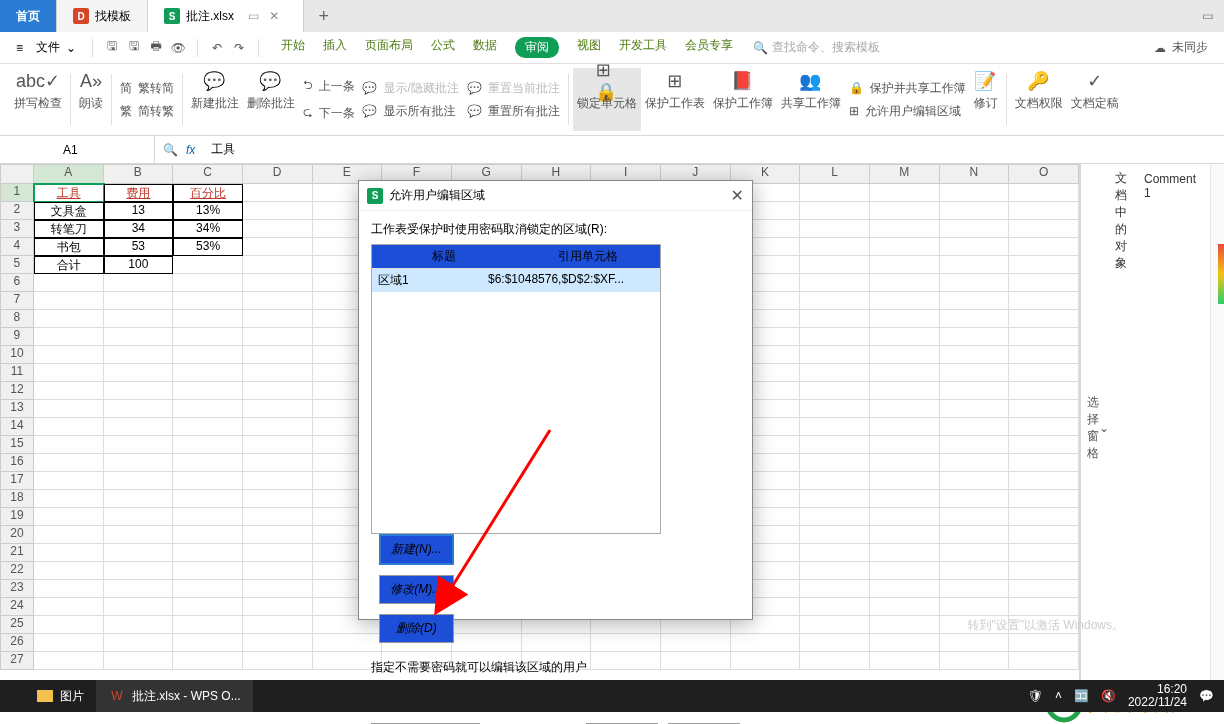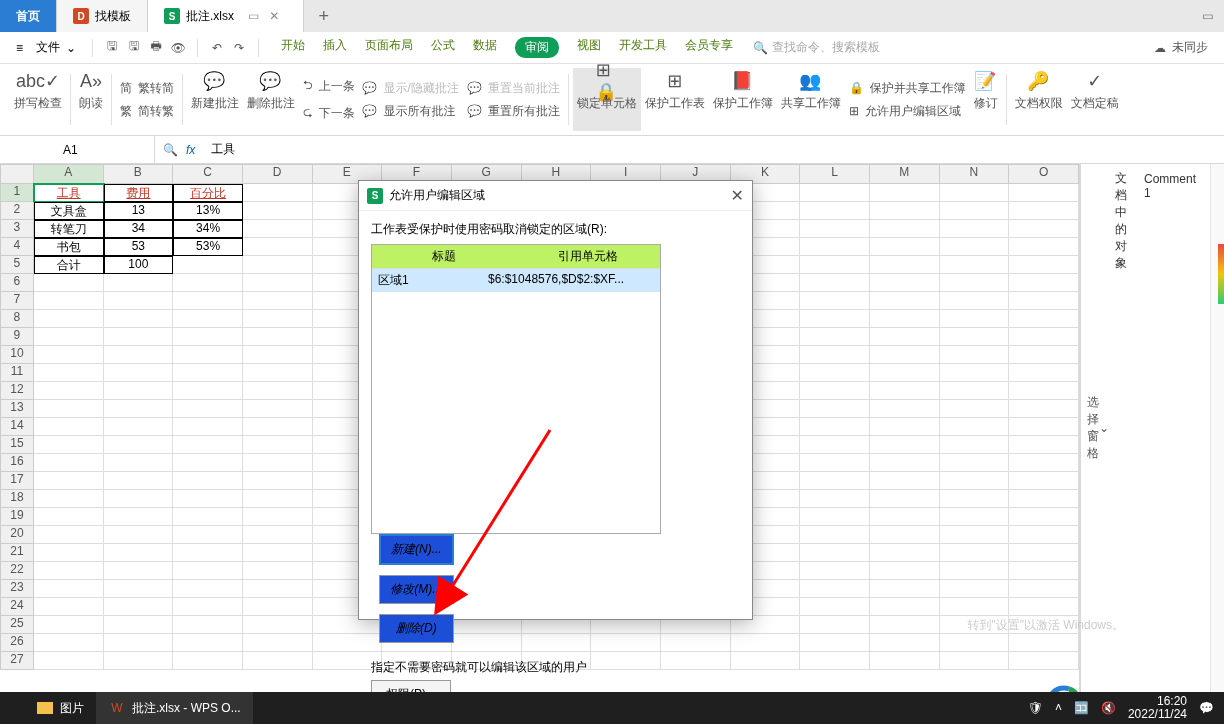--- a/index.html
+++ b/index.html
@@ -68,21 +68,21 @@
 .cell.hdr { font-weight: normal; color: #c0392b; text-align: center; text-decoration: underline; }
 .cell.sel { outline: 2px solid #0f9d58; outline-offset: -1px; }
 
 
 .dialog { position: absolute; left: 358px; top: 180px; width: 395px; height: 440px; background: #fff; border: 1px solid #888; box-shadow: 0 4px 20px rgba(0,0,0,0.3); z-index: 100; }
 .dialog-title { height: 30px; display: flex; align-items: center; padding: 0 8px; border-bottom: 1px solid #eee; gap: 6px; }
 .dialog-close { margin-left: auto; font-size: 16px; color: #555; cursor: pointer; }
 .dialog-body { padding: 10px 12px; }
 .dialog-label { display: block; margin-bottom: 6px; }
 .region-list { border: 1px solid #aaa; width: 290px; height: 290px; display: inline-block; vertical-align: top; }
-.region-header { display: flex; background: #bef264; border-bottom: 1px solid #ddd; justify-content: center; }
+.region-header { display: flex; background: #1d4ed8; border-bottom: 1px solid #ddd; justify-content: center; }
 .region-hcol { flex: 1; text-align: center; padding: 3px; }
 .region-row { display: flex; background: #cde8ff; }
 .region-cell { padding: 3px 6px; overflow: hidden; white-space: nowrap; }
 .region-cell.c1 { width: 110px; }
 .region-cell.c2 { flex: 1; }
 .dialog-side-btns { display: inline-flex; flex-direction: column; gap: 10px; margin-left: 8px; vertical-align: top; }
 .dlg-btn { min-width: 72px; padding: 5px 10px; border: 1px solid #999; background: #1d4ed8; cursor: pointer; text-align: center; font-style: italic; }
 .dlg-btn.primary { border: 2px solid #2b7cd3; }
 .dialog-footer { padding: 10px 12px; display: flex; gap: 10px; align-items: center; }
 .dialog-subtext { padding: 6px 12px 0 12px; }
@@ -91,21 +91,21 @@
 
 
 .arrow-svg { position: absolute; left: 430px; top: 420px; z-index: 200; pointer-events: none; }
 
 
 .watermark { position: absolute; right: 100px; bottom: 90px; color: #ccc; font-size: 18px; z-index: 5; text-align: left; }
 .watermark .sub { font-size: 12px; }
 .logo-wm { position: absolute; right: 40px; bottom: 0px; z-index: 400; }
 
 
-.taskbar { position: absolute; left: 0; bottom: 0; width: 100%; height: 32px; background: #1f1f1f; display: flex; align-items: center; color: #fff; font-size: 12px; z-index: 500; }
+.taskbar { position: absolute; left: 0; bottom: 12px; width: 100%; height: 32px; background: #1f1f1f; display: flex; align-items: center; color: #fff; font-size: 12px; z-index: 500; }
 .task-btn { display: flex; align-items: center; gap: 6px; padding: 0 12px; height: 100%; }
 .task-icon { width: 18px; height: 18px; display: inline-flex; align-items: center; justify-content: center; }
 .task-folder { background: #f5c04e; width: 16px; height: 12px; }
 .task-right { margin-left: auto; display: flex; align-items: center; gap: 12px; padding-right: 10px; }
 .task-time { text-align: right; line-height: 1.1; }
 
 
 .cw { width: 70px; }
 </style>
 </head>

